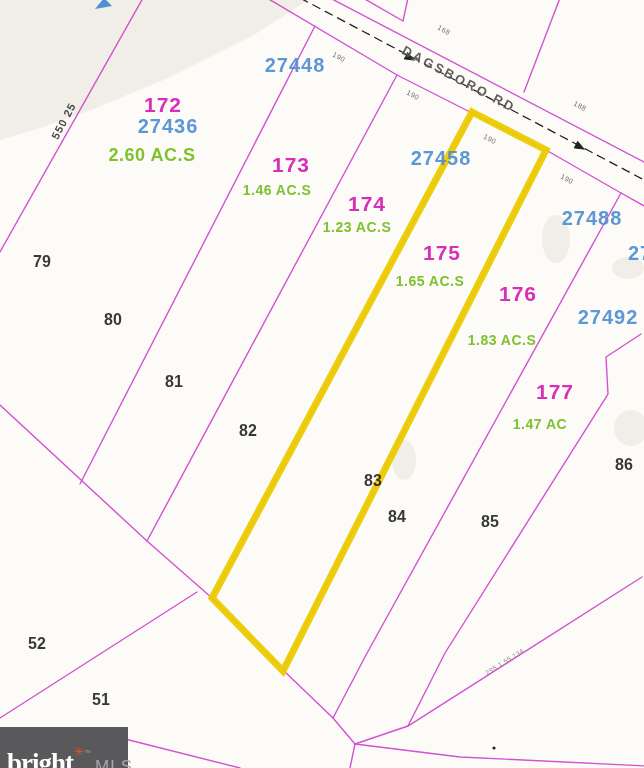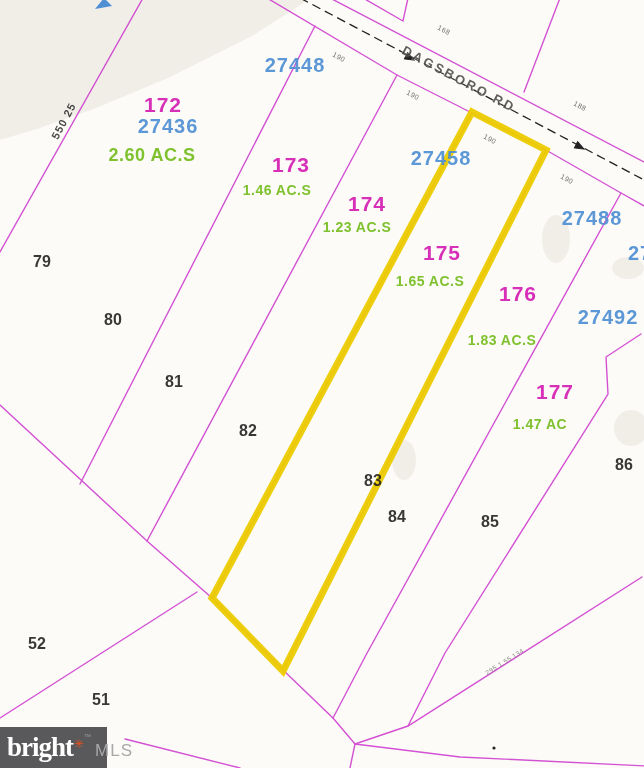--- a/index.html
+++ b/index.html
@@ -34,22 +34,22 @@
   .acre-lg{font-size:18px;}
   .lot{color:var(--ink);font-weight:bold;font-size:16px;opacity:.88;}
   .dim{color:var(--dim);font-size:7px;letter-spacing:.5px;opacity:.8;}
   .road{color:#45443f;font-weight:bold;font-size:13px;letter-spacing:2.5px;opacity:.85;
         text-shadow:0 0 2px #ffffff;}
   .deed{color:#8a8a86;font-size:6.5px;letter-spacing:.5px;}
   .survey{color:#2a2a2a;font-size:11px;font-weight:bold;opacity:.85;letter-spacing:1px;}
   .watermark{
     position:absolute;display:flex;align-items:baseline;
     background:var(--logo-bg);
-    left:0;top:727px;width:107px;height:41px;
-    padding:0 0 0 7px;box-sizing:border-box;
+    left:0;top:727px;width:128px;height:41px;
+    padding:16px 0 0 7px;box-sizing:border-box;
   }
   .brand{
     color:#ffffff;font-family:"Liberation Serif",serif;font-weight:bold;
     font-size:27px;letter-spacing:-1px;line-height:41px;
   }
   .star{color:var(--logo-star);font-size:12px;margin-left:1px;align-self:center;margin-top:-8px;}
   .tm{color:#9d9da0;font-size:7px;align-self:flex-start;margin-top:6px;}
   .mls{color:var(--logo-mls);font-size:17px;letter-spacing:1px;margin-left:4px;line-height:41px;
        font-family:"Liberation Sans",sans-serif;}
 </style>

